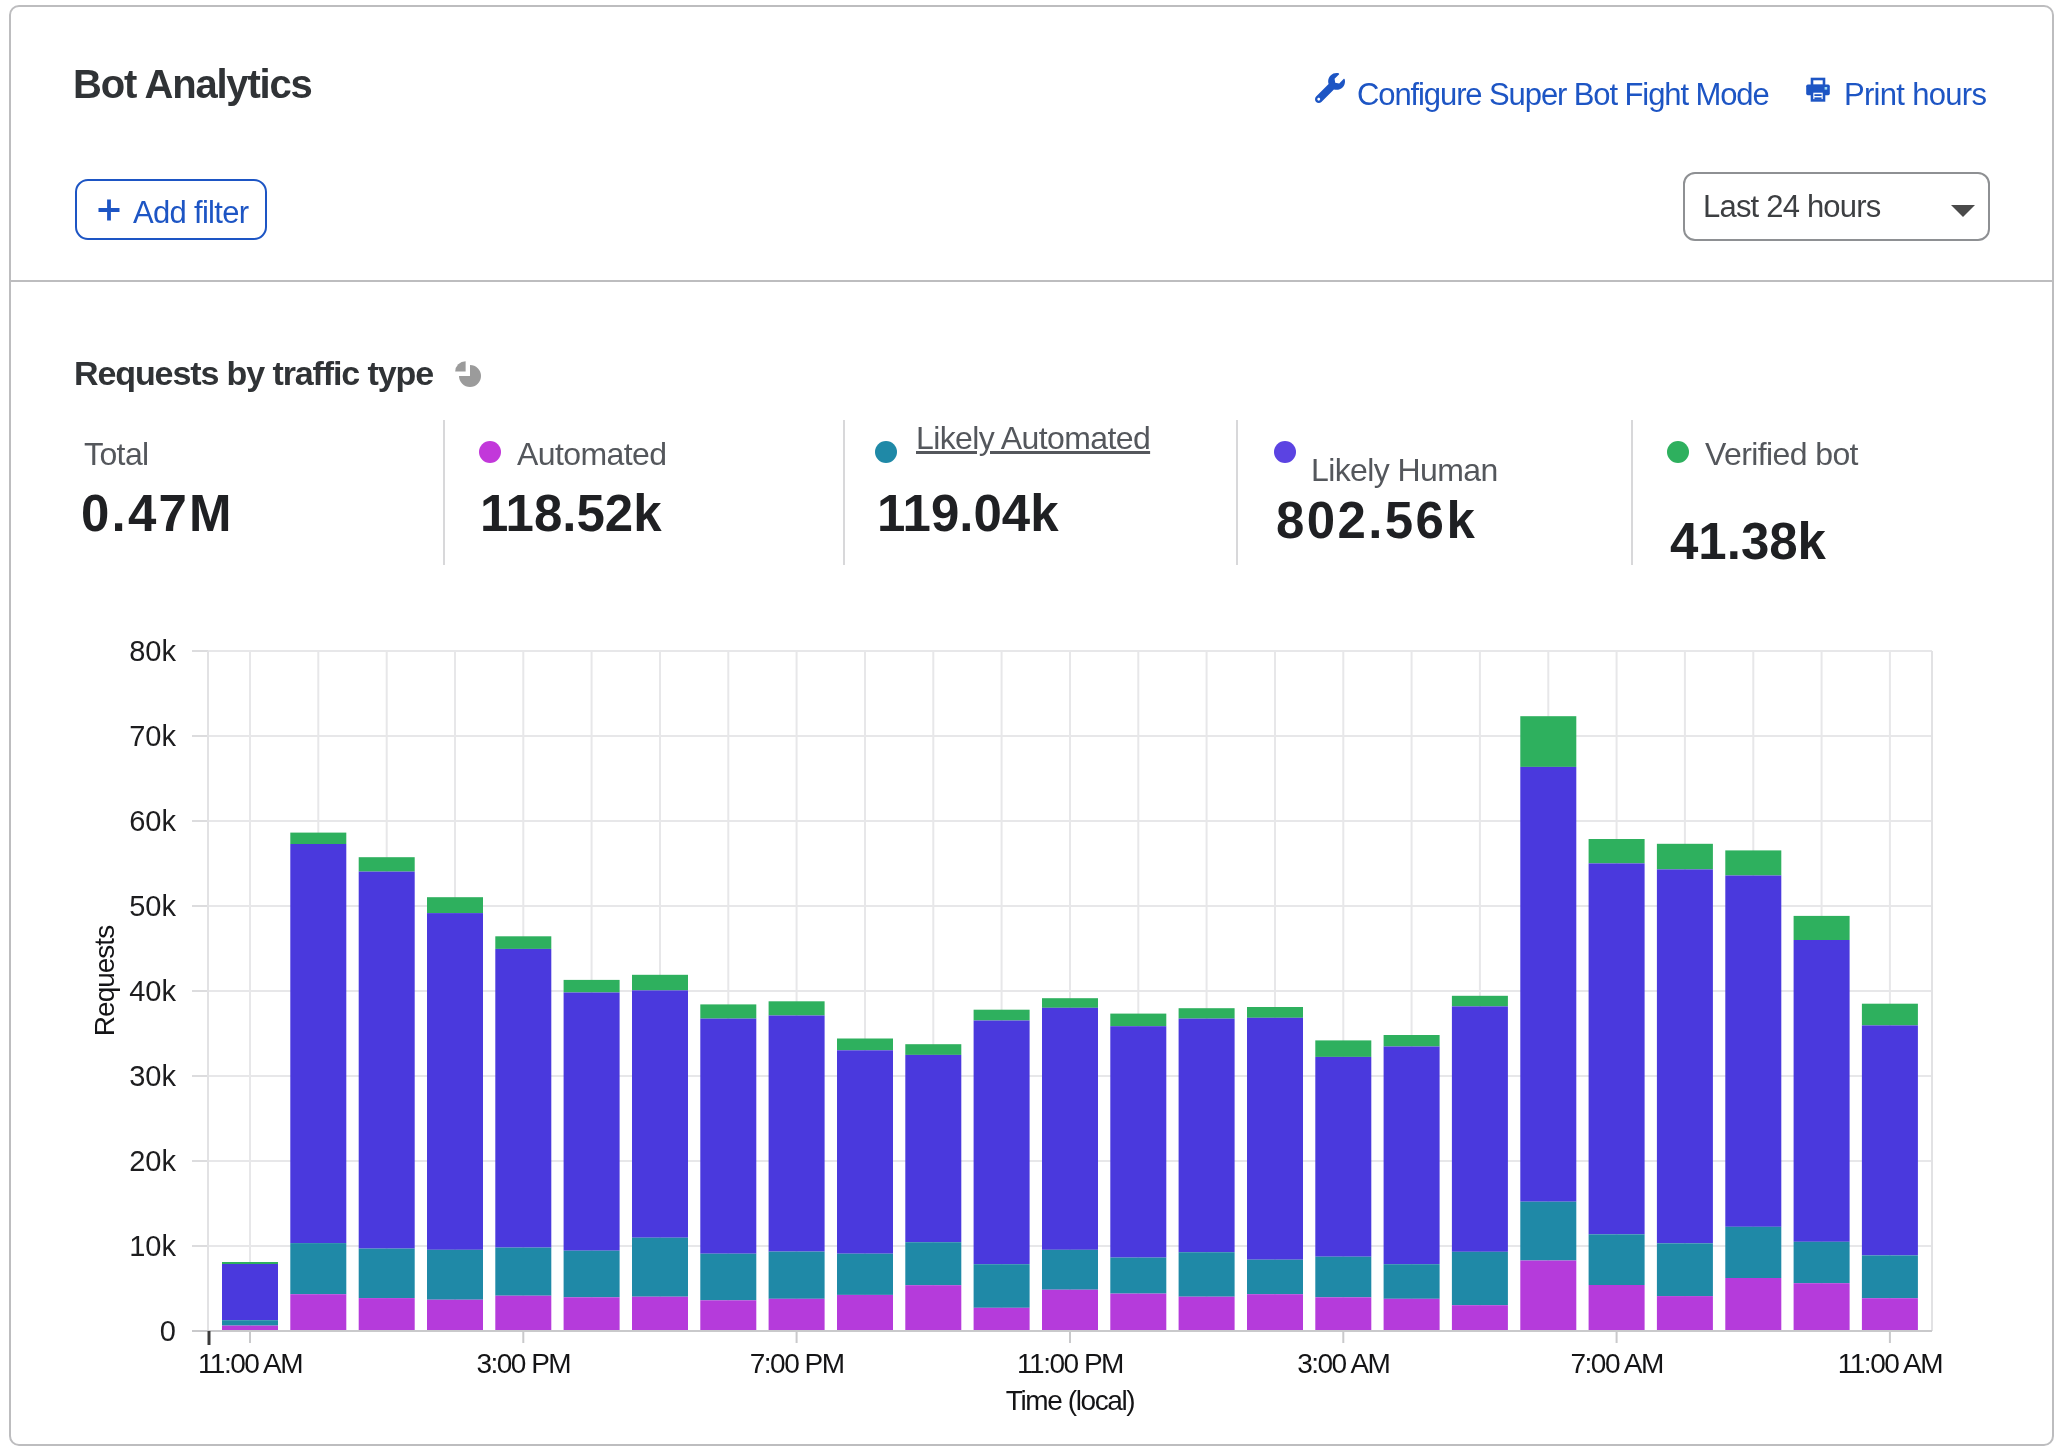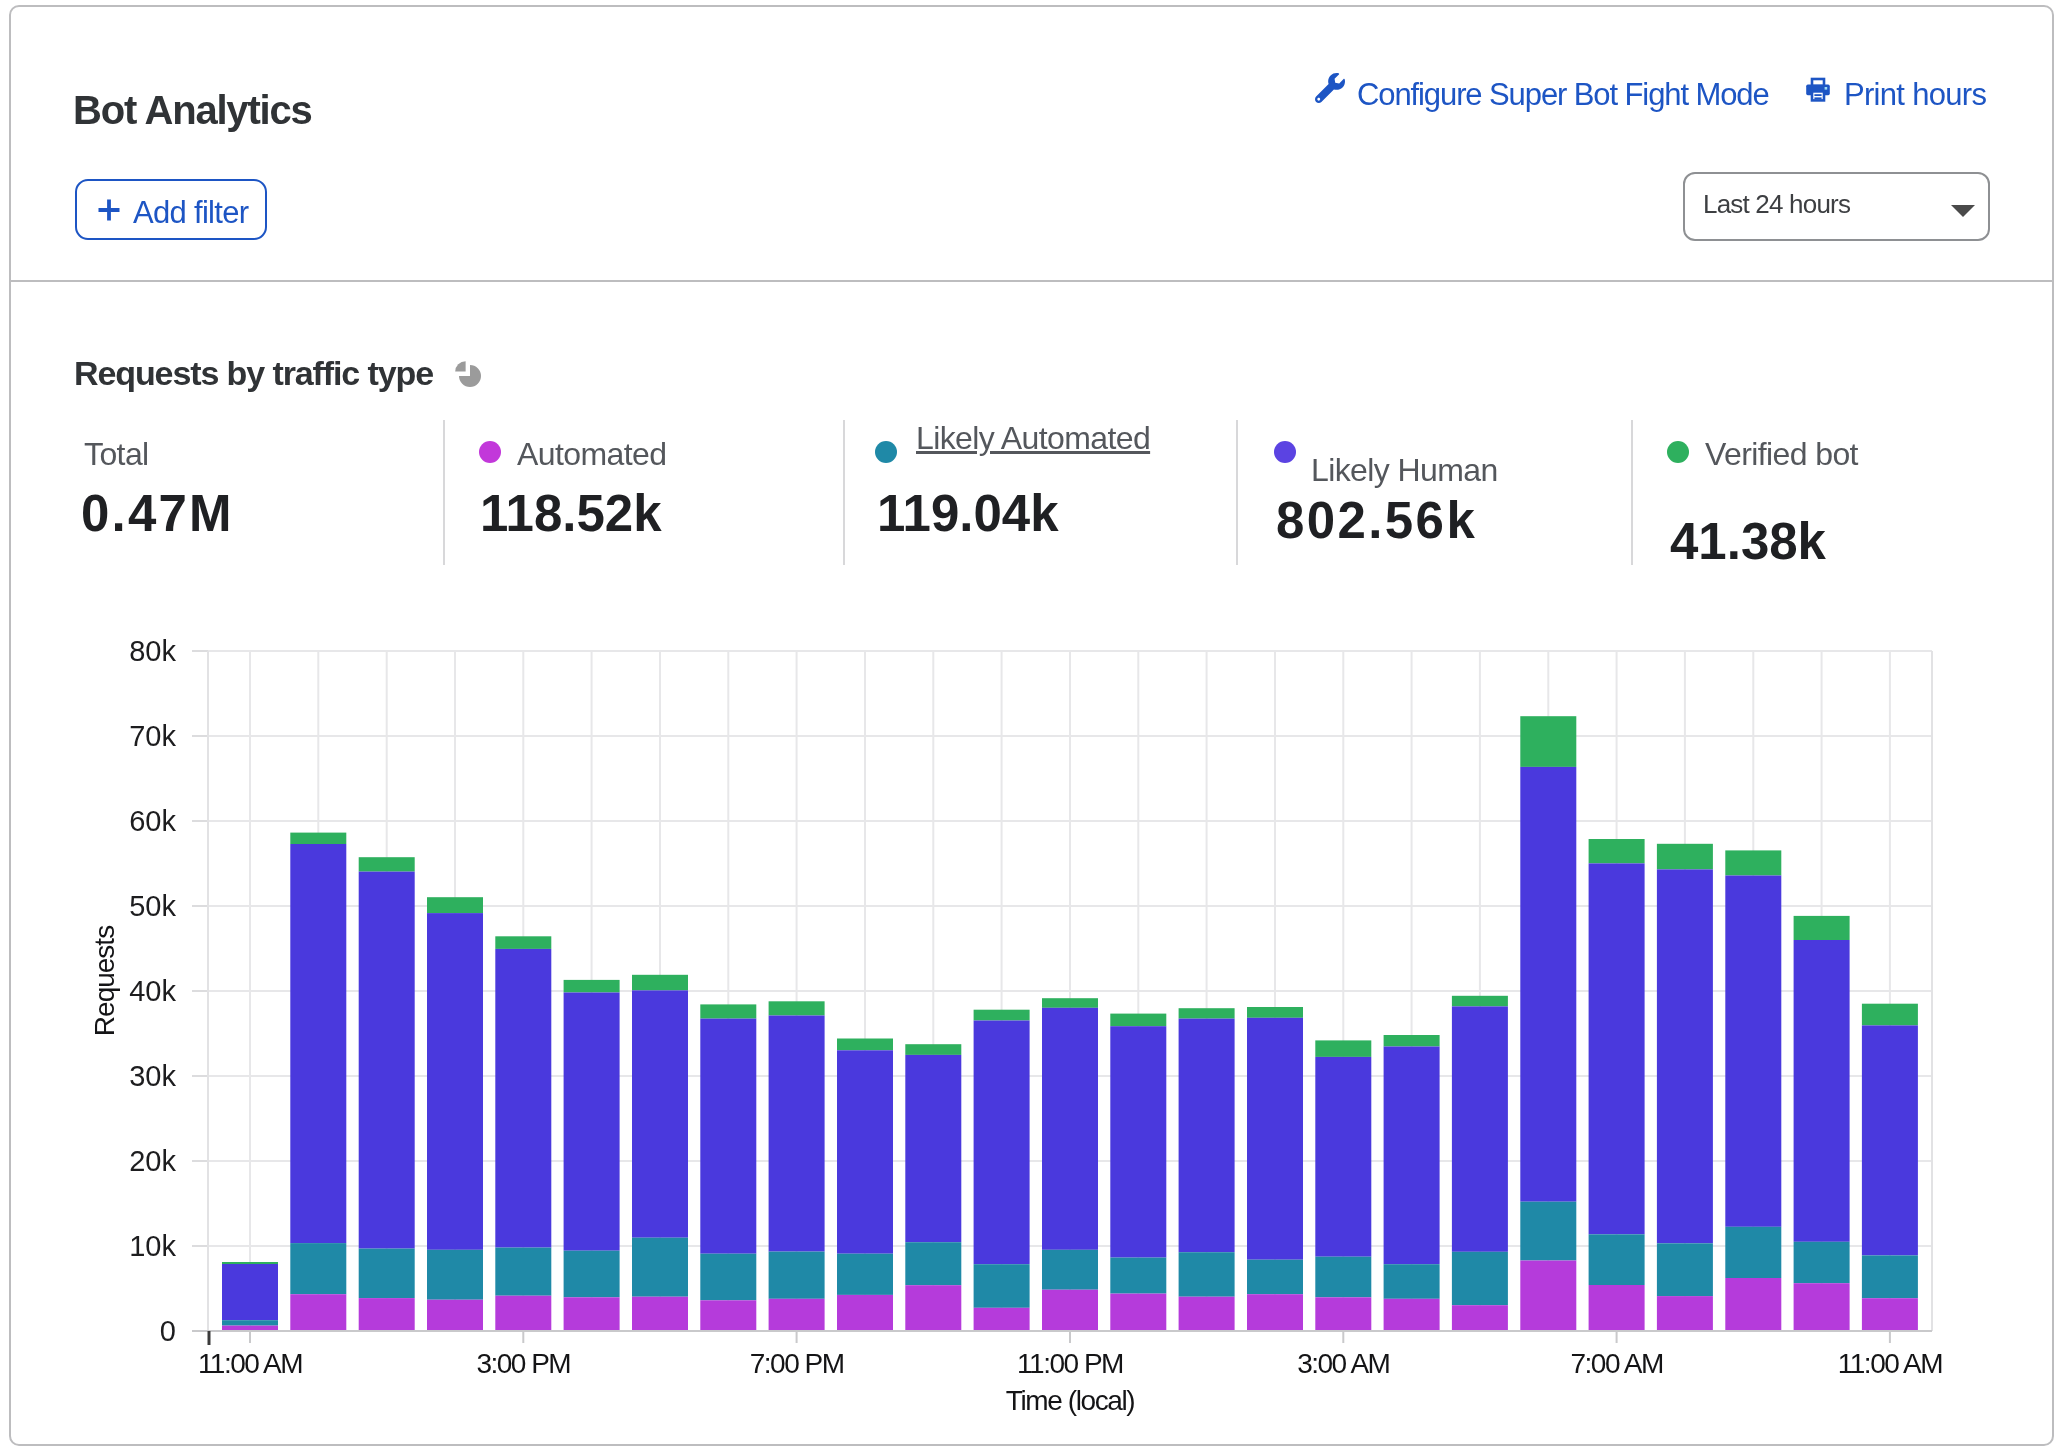--- a/index.html
+++ b/index.html
@@ -9,21 +9,21 @@
 #hdiv { position:absolute; left:10px; top:280px; width:2043px; height:2px; background:#bdbdbf; }
 .blue { color:#1d55c4; }
 .lbl { font-size:32px; color:#54575c; letter-spacing:-0.6px; }
 .val { font-size:51px; font-weight:700; color:#1f2023; }
 .dot { width:22px; height:22px; border-radius:50%; }
 </style></head>
 <body>
 <div id="card"></div>
 <div id="hdiv"></div>
 
-<div class="abs" style="left:73px;top:88px;font-size:40px;font-weight:700;color:#303336;letter-spacing:-1.2px;">Bot Analytics</div>
+<div class="abs" style="left:73px;top:62px;font-size:40px;font-weight:700;color:#303336;letter-spacing:-1.2px;">Bot Analytics</div>
 
 <div class="abs" style="left:1315px;top:73px;width:30px;height:30px;">
 <svg width="30" height="30" viewBox="0 0 512 512">
       <path fill="#1d55c4" d="M507.73 109.1c-2.24-9.03-13.54-12.09-20.12-5.51l-74.36 74.36-67.88-11.31-11.31-67.88 74.36-74.36c6.62-6.62 3.43-17.9-5.66-20.16-47.38-11.74-99.55.91-136.58 37.93-39.64 39.64-50.55 97.1-34.05 147.2L18.74 402.76c-24.99 24.99-24.99 65.51 0 90.5 24.99 24.99 65.51 24.99 90.5 0l213.21-213.21c50.12 16.71 107.47 5.68 147.37-34.22 37.07-37.07 49.7-89.32 37.91-136.73zM64 472c-13.25 0-24-10.75-24-24 0-13.26 10.75-24 24-24s24 10.74 24 24c0 13.25-10.75 24-24 24z"></path>
     </svg>
 </div>
 <div class="abs blue" style="left:1357px;top:77px;font-size:31px;letter-spacing:-1.1px;">Configure Super Bot Fight Mode</div>
 <div class="abs" style="left:1804px;top:76px;width:28px;height:28px;">
 <svg width="28" height="28" viewBox="0 0 28 28">
 <rect x="8" y="3" width="12" height="7" fill="#fff" stroke="#1d55c4" stroke-width="2.6"></rect>
@@ -36,21 +36,21 @@
 </div>
 <div class="abs blue" style="left:1844px;top:77px;font-size:31px;letter-spacing:-0.7px;">Print hours</div>
 
 <div class="abs" style="left:75px;top:179px;width:192px;height:61px;border:2.5px solid #1d55c4;border-radius:13px;"></div>
 <svg class="abs" style="left:97px;top:198px;" width="24" height="24" viewBox="0 0 24 24">
     <path d="M12 1.5 V22.5 M1.5 12 H22.5" stroke="#1d55c4" stroke-width="3.8"></path>
   </svg>
 <div class="abs blue" style="left:133px;top:195px;font-size:31px;letter-spacing:-0.7px;">Add filter</div>
 
 <div class="abs" style="left:1683px;top:172px;width:307px;height:69px;border:2px solid #8e9093;border-radius:12px;"></div>
-<div class="abs" style="left:1703px;top:189px;font-size:26px;color:#3d3f42;letter-spacing:-0.8px;">Last 24 hours</div>
+<div class="abs" style="left:1703px;top:189px;font-size:31px;color:#3d3f42;letter-spacing:-0.8px;">Last 24 hours</div>
 <div class="abs" style="left:1951px;top:205px;width:0;height:0;border-left:12px solid transparent;border-right:12px solid transparent;border-top:12px solid #4a4a4a;"></div>
 
 <div class="abs" style="left:74px;top:354px;font-size:34px;font-weight:700;color:#303336;letter-spacing:-1.1px;text-align:center;">Requests by traffic type</div>
 <div class="abs" style="left:453px;top:360px;width:30px;height:29px;">
 <svg width="30" height="29" viewBox="0 0 30 29">
 <path fill="#9b9b9b" d="M17 16 L17 5 A 11 11 0 1 1 6 16 Z"></path>
 <path fill="#9b9b9b" d="M12.6 11.6 L2.2 11.6 A 10.4 10.4 0 0 1 12.6 1.2 Z"></path>
 </svg>
 </div>
 

